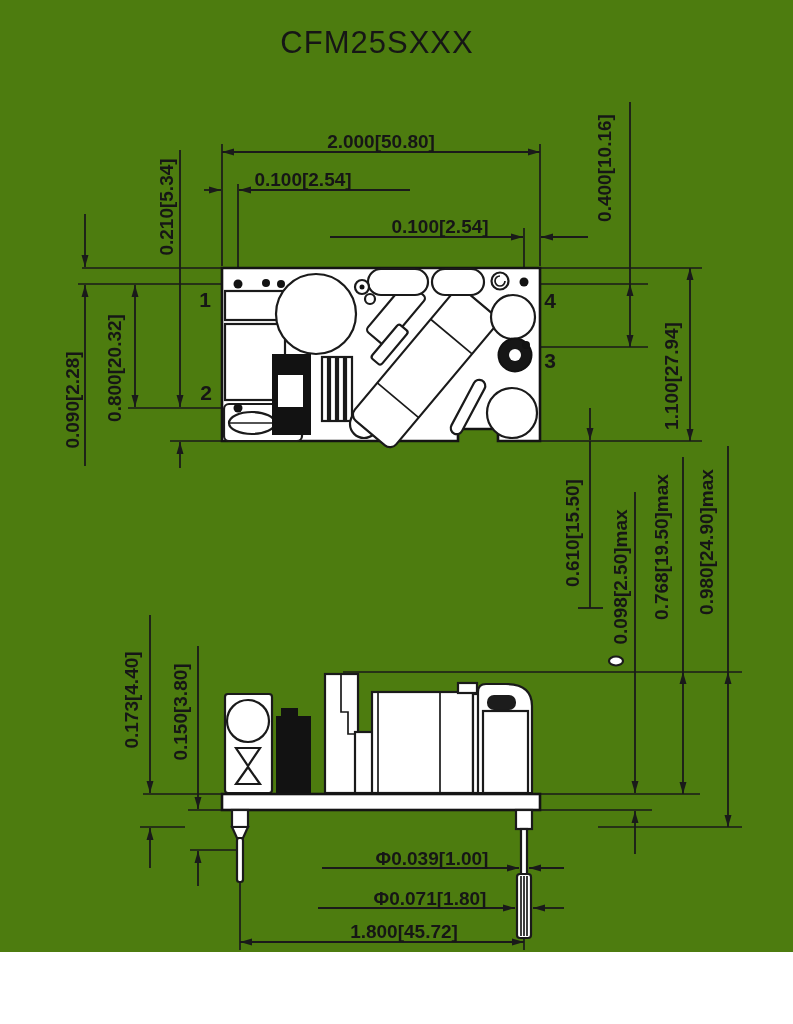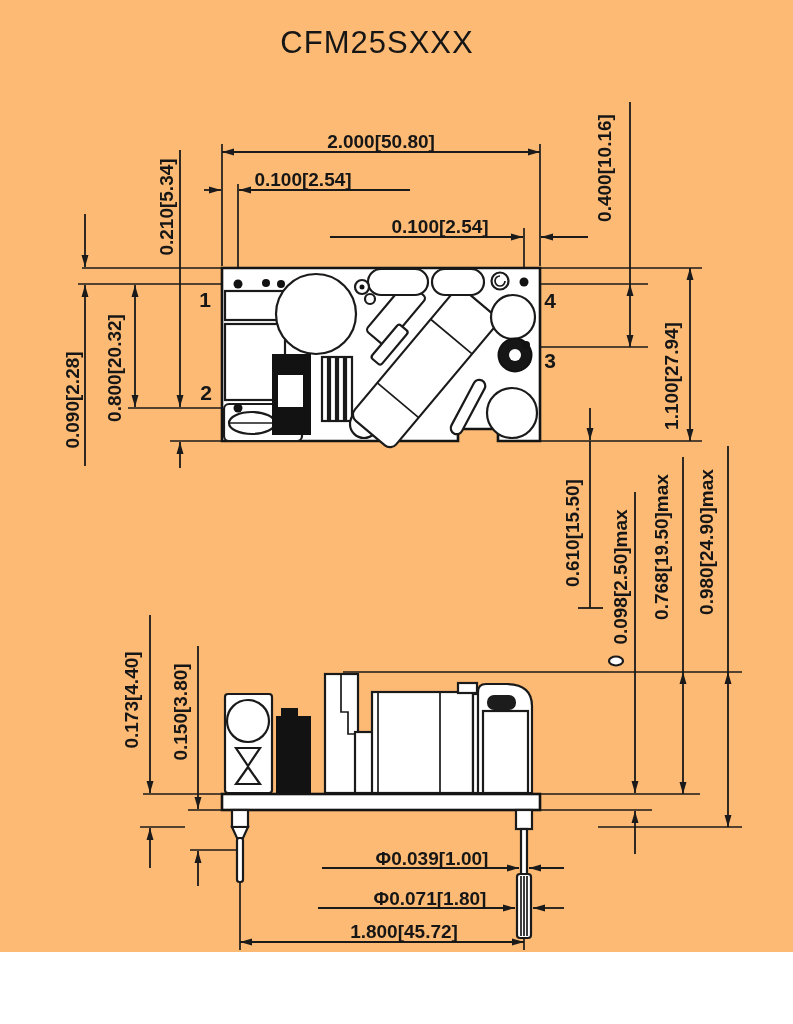--- a/index.html
+++ b/index.html
@@ -1,16 +1,16 @@
 <!DOCTYPE html>
 <html><head>
 <meta charset="utf-8">
 <style>
   html,body{margin:0;padding:0;background:#fff;}
-  .page{position:relative;width:793px;height:952px;background:#fdba74;overflow:hidden;}
+  .page{position:relative;width:793px;height:952px;background:#4d7c0f;overflow:hidden;}
   svg{display:block;}
   .title{font:400 31px "Liberation Sans", sans-serif;fill:#161616;letter-spacing:1px;}
   .dim{font:700 19px "Liberation Sans", sans-serif;fill:#161616;}
   .pinnum{font:700 21px "Liberation Sans", sans-serif;fill:#161616;}
   .xln{stroke:#1a1a1a;stroke-width:1.7;fill:none;}
   .dln{stroke:#1a1a1a;stroke-width:1.8;fill:none;}
   .cmp{stroke:#1a1a1a;stroke-width:2.2;fill:#fff;}
   .bd{stroke:#141414;stroke-width:2.6;fill:#fff;}
   .blk{fill:#121212;stroke:none;}
   .nofill{fill:none;}

